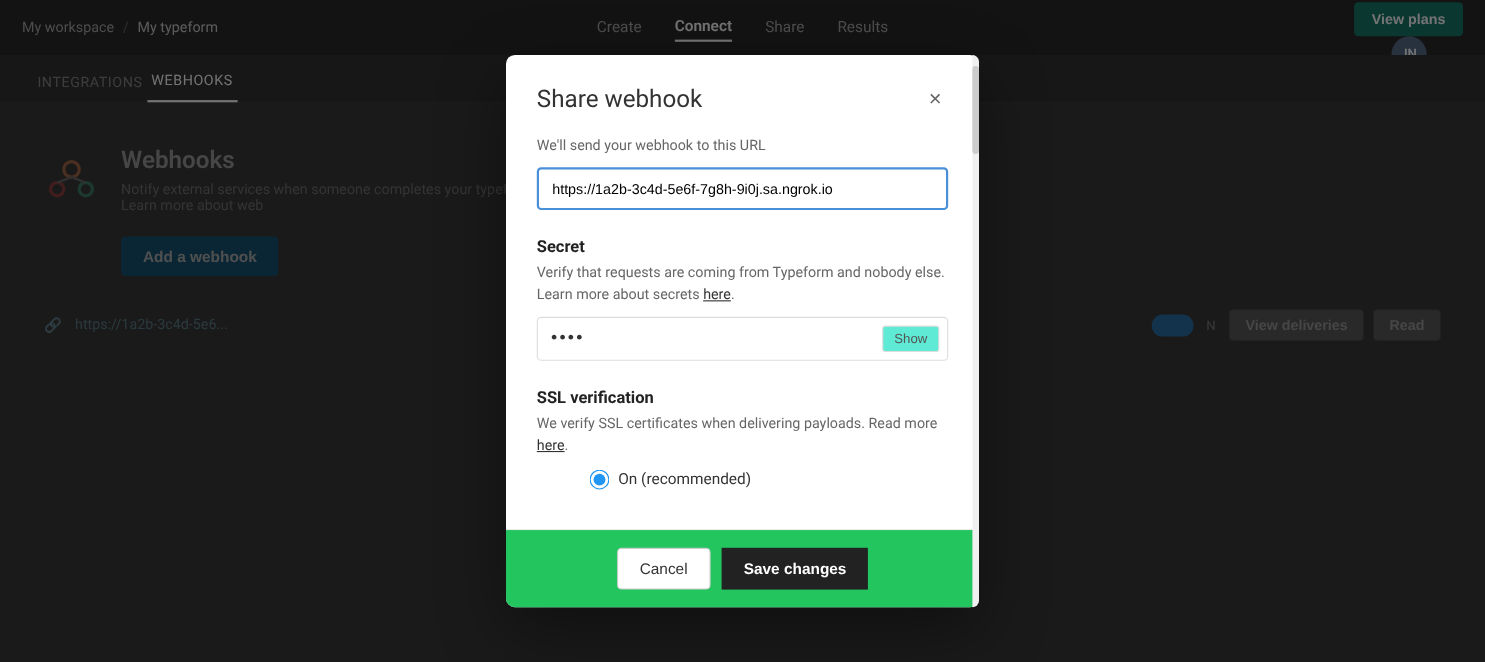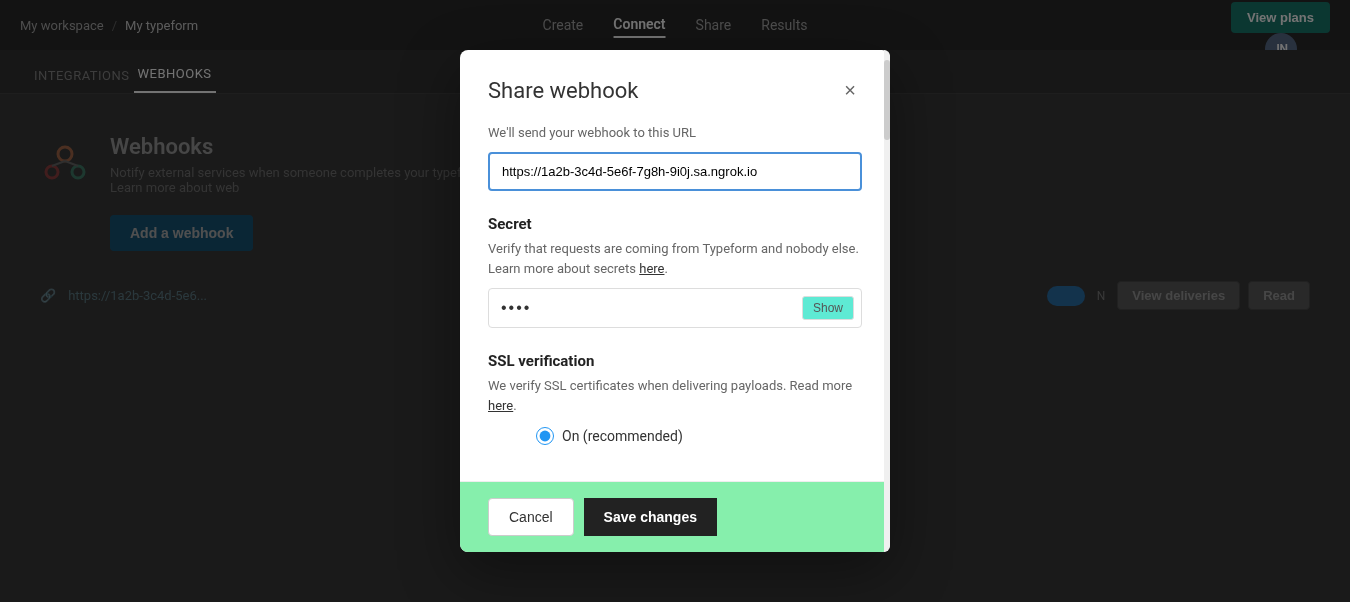--- a/index.html
+++ b/index.html
@@ -359,25 +359,25 @@
     }
 
     .off-option {
       opacity: 0.5;
     }
 
     
     .modal-footer {
       padding: 16px 28px;
       display: flex;
-      justify-content: flex-start;
+      justify-content: center;
       gap: 10px;
       border-top: 1px solid #eee;
       flex-shrink: 0;
-      background: #86efac;
+      background: #22c55e;
       border-radius: 0 0 8px 8px;
     }
 
     .cancel-btn {
       background: white;
       color: #333;
       border: 1px solid #ccc;
       padding: 10px 20px;
       border-radius: 4px;
       font-size: 14px;

